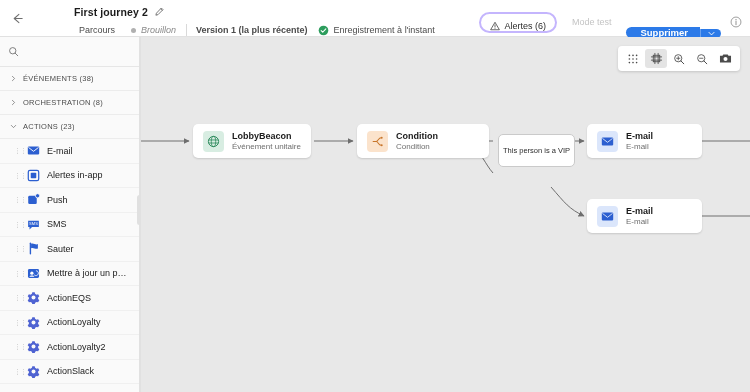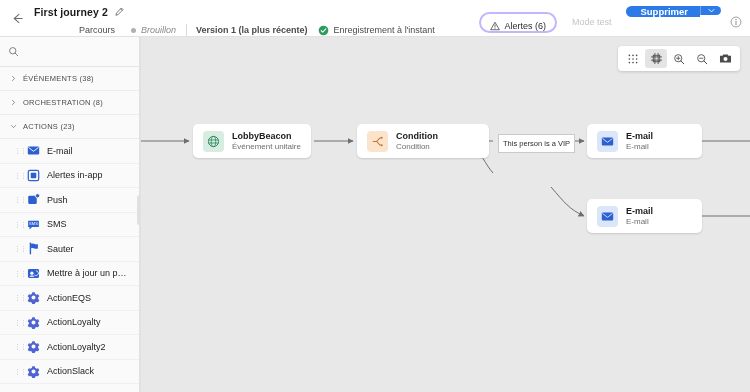--- a/index.html
+++ b/index.html
@@ -18,21 +18,21 @@
     border-bottom: 1px solid #e1e1e1;
     display: flex; align-items: flex-start;
     position: relative;
   }
   .hdr-back {
     width: 34px; height: 37px;
     display: flex; align-items: center; justify-content: center;
     color: #6e6e6e; cursor: pointer;
   }
   .hdr-left { display: flex; flex-direction: column; justify-content: center; padding-top: 4px; }
-  .hdr-title-row { display: flex; align-items: center; gap: 7px; height: 15px; }
+  .hdr-title-row { display: flex; align-items: center; gap: 7px; height: 15px; margin-left: 40px; }
   .hdr-title { font-size: 10.5px; font-weight: bold; color: #1b1b1b; letter-spacing: .1px; }
   .pencil-icon { color: #4b4b4b; display: flex; align-items: center; cursor: pointer; }
   .hdr-meta-row {
     display: flex; align-items: center; gap: 0px;
     font-size: 9px; color: #6e6e6e; height: 18px; margin-top: 2px;
   }
   .meta-item { padding: 0 9px 0 0; display: flex; align-items: center; gap: 5px; white-space: nowrap; }
   .meta-parcours { color: #4b4b4b; padding-right: 16px; margin-left: 45px; }
   .dot-draft {
     width: 5px; height: 5px; border-radius: 50%; background: #b0b0b0; display: inline-block;
@@ -51,21 +51,21 @@
     height: 21px; border: 2px solid #c4b5fd; border-radius: 11px;
     background: #fff; color: #2c2c2c; font-size: 9px;
     display: flex; align-items: flex-end; gap: 4px;
     padding: 0 9px; cursor: pointer; white-space: nowrap;
   }
   .btn-ghost-disabled {
     height: 21px; border-radius: 11px; background: transparent;
     color: #c4c4c4; font-size: 9px; display: flex; align-items: center;
     padding: 0 7px; cursor: default; white-space: nowrap;
   }
-  .btn-primary-group { display: flex; align-items: flex-start; height: 32px; }
+  .btn-primary-group { display: flex; align-items: flex-end; height: 32px; }
   .btn-primary {
     background: #2c7ae8; color: #fff; font-size: 9.5px; font-weight: bold;
     border-radius: 11px 0 0 11px; padding: 0 12px 0 14px;
     display: flex; align-items: center; cursor: pointer; white-space: nowrap;
   }
   .btn-primary-split {
     background: #2c7ae8; color: #fff; border-radius: 0 11px 11px 0;
     width: 21px; display: flex; align-items: center; justify-content: center;
     border-left: 1px solid #6ba2ee; cursor: pointer;
   }
@@ -151,23 +151,23 @@
   .node-icon {
     width: 21px; height: 21px; border-radius: 4px;
     display: flex; align-items: center; justify-content: center; flex: none;
   }
   .node-text { display: flex; flex-direction: column; justify-content: center; gap: 1px; }
   .node-title { font-size: 9px; font-weight: bold; color: #1b1b1b; white-space: nowrap; }
   .node-sub { font-size: 8px; color: #6e6e6e; white-space: nowrap; }
 
   .edge-label {
     position: absolute; background: #ffffff;
-    border: 1px solid #cacaca; border-radius: 0;
+    border: 1px solid #cacaca; border-radius: 5px;
     font-size: 7.5px; color: #2c2c2c;
-    padding: 4px 4px; white-space: nowrap; z-index: 4;
+    padding: 11px 4px; white-space: nowrap; z-index: 4;
   }
   svg.edges { position: absolute; inset: 0; width: 100%; height: 100%; z-index: 1; }
 </style>
 </head>
 <body>
 
 <div class="app">
 
   <div class="header">
 

